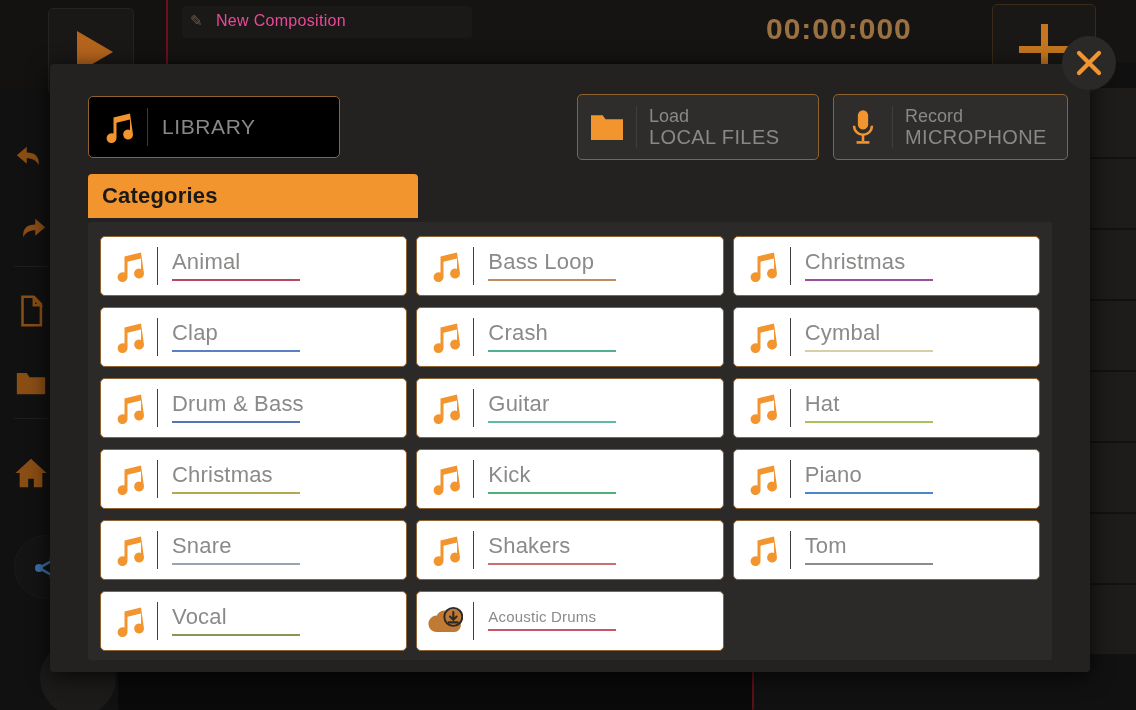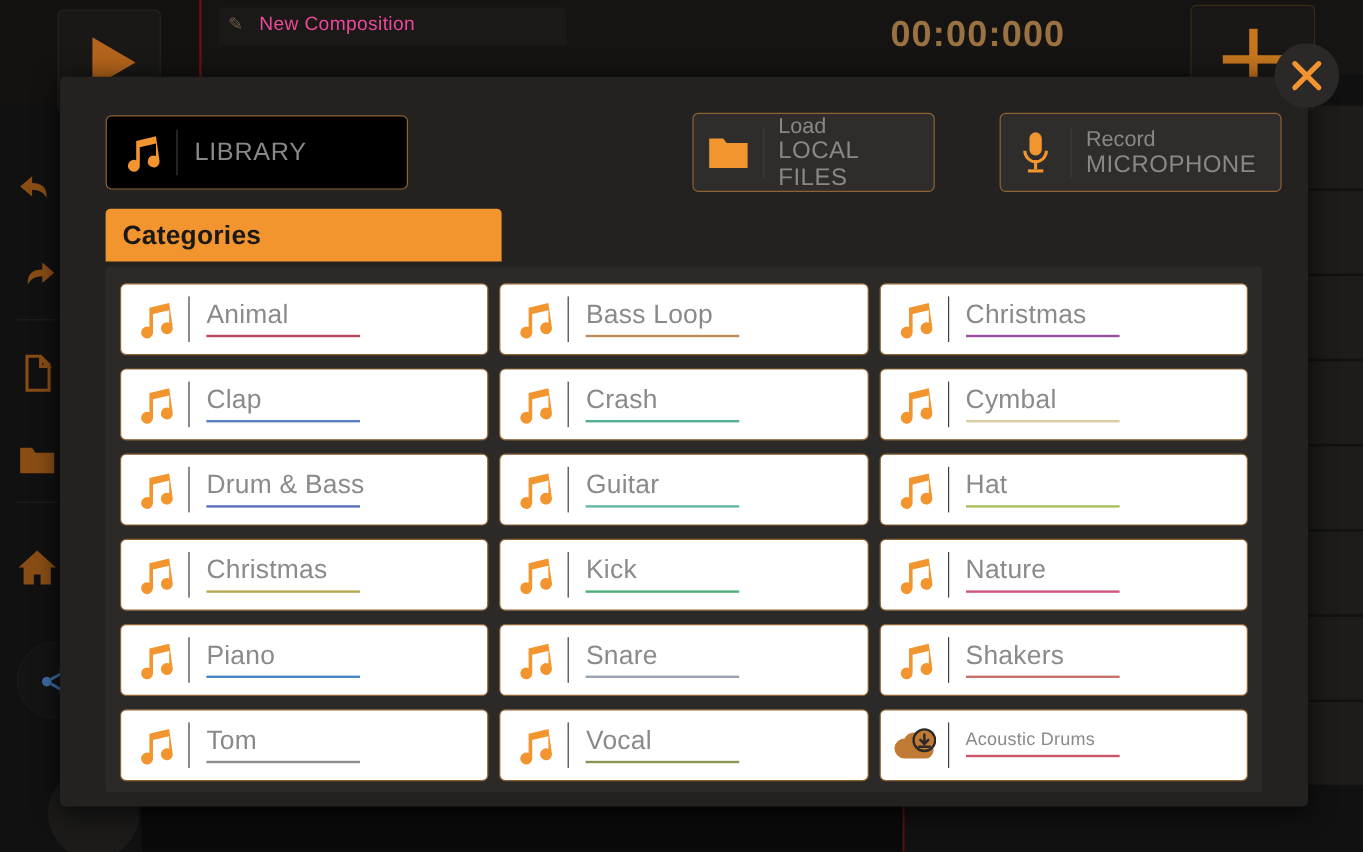--- a/index.html
+++ b/index.html
@@ -34,21 +34,21 @@
   .title-field {
     position: absolute; left: 182px; top: 6px; width: 290px; height: 32px;
     background: #1a1918; border-radius: 3px;
   }
   .pencil-ic { position: absolute; left: 190px; top: 12px; width: 18px; height: 18px; color:#6d5a46; font-size:15px; line-height:18px;}
   .comp-title {
     position: absolute; left: 216px; top: 12px;
     color: #ec4899; font-size: 16px; letter-spacing: .3px;
   }
   .timecode {
-    position: absolute; left: 742px; top: 12px;
+    position: absolute; left: 766px; top: 12px;
     color: #9a7140; font-size: 30px; font-weight: bold;
     font-family: "Liberation Sans", sans-serif; letter-spacing: 1px;
   }
   .addtrack-btn {
     position: absolute; left: 992px; top: 4px; width: 104px; height: 88px;
     background: #1a1817; border: 1px solid #3a2a18; border-radius: 5px;
   }
   .plus-h { position: absolute; left: 26px; top: 41px; width: 52px; height: 7px; background: #c5761f; }
   .plus-v { position: absolute; left: 48px; top: 19px; width: 7px; height: 52px; background: #c5761f; }
 
@@ -102,21 +102,21 @@
   .hdr-btn {
     position: absolute; top: 30px; height: 66px;
     background: #2e2d2c; border: 1px solid #8e6331; border-radius: 5px;
     display: flex; align-items: center;
   }
   .hdr-btn .ic { width: 58px; display:flex; align-items:center; justify-content:center; }
   .hdr-btn .divider { width:1px; height:42px; background:#403e3c; }
   .hdr-btn .lbl { padding-left: 12px; line-height: 1.12; }
   .hdr-btn .l1 { display:block; color: #8a8886; font-size: 18px; }
   .hdr-btn .l2 { display:block; color: #8a8886; font-size: 20px; letter-spacing:.4px;}
-  #load-btn   { left: 527px; width: 202px; }
+  #load-btn   { left: 527px; width: 242px; }
   #record-btn { left: 783px; width: 235px; }
 
   
   .cat-tab {
     position: absolute; left: 38px; top: 110px; width: 330px; height: 44px;
     background: #f2952f; border-radius: 4px 4px 0 0;
     display: flex; align-items: center;
   }
   .cat-tab span { color: #1a1918; font-size: 22px; font-weight: bold; padding-left: 14px; letter-spacing:.2px;}
 
@@ -423,32 +423,20 @@
             </span>
           </div>
           <div class="cat-item">
             <span class="ic">
               <svg class="note-svg" viewBox="0 0 24 24" fill="#f2952f">
                 <path d="M20 3 L9 5.6 V16.4 a3.3 3.3 0 1 0 2 3 V9.1 l9-2.1 V14 a3.3 3.3 0 1 0 2 3 Z"></path>
               </svg>
             </span>
             <span class="divider"></span>
             <span class="body">
-              <span class="name">Nature</span>
-              <span class="uline" style="background:#d2557f;"></span>
-            </span>
-          </div>
-          <div class="cat-item">
-            <span class="ic">
-              <svg class="note-svg" viewBox="0 0 24 24" fill="#f2952f">
-                <path d="M20 3 L9 5.6 V16.4 a3.3 3.3 0 1 0 2 3 V9.1 l9-2.1 V14 a3.3 3.3 0 1 0 2 3 Z"></path>
-              </svg>
-            </span>
-            <span class="divider"></span>
-            <span class="body">
               <span class="name">Piano</span>
               <span class="uline" style="background:#4a86c8;"></span>
             </span>
           </div>
           <div class="cat-item">
             <span class="ic">
               <svg class="note-svg" viewBox="0 0 24 24" fill="#f2952f">
                 <path d="M20 3 L9 5.6 V16.4 a3.3 3.3 0 1 0 2 3 V9.1 l9-2.1 V14 a3.3 3.3 0 1 0 2 3 Z"></path>
               </svg>
             </span>

